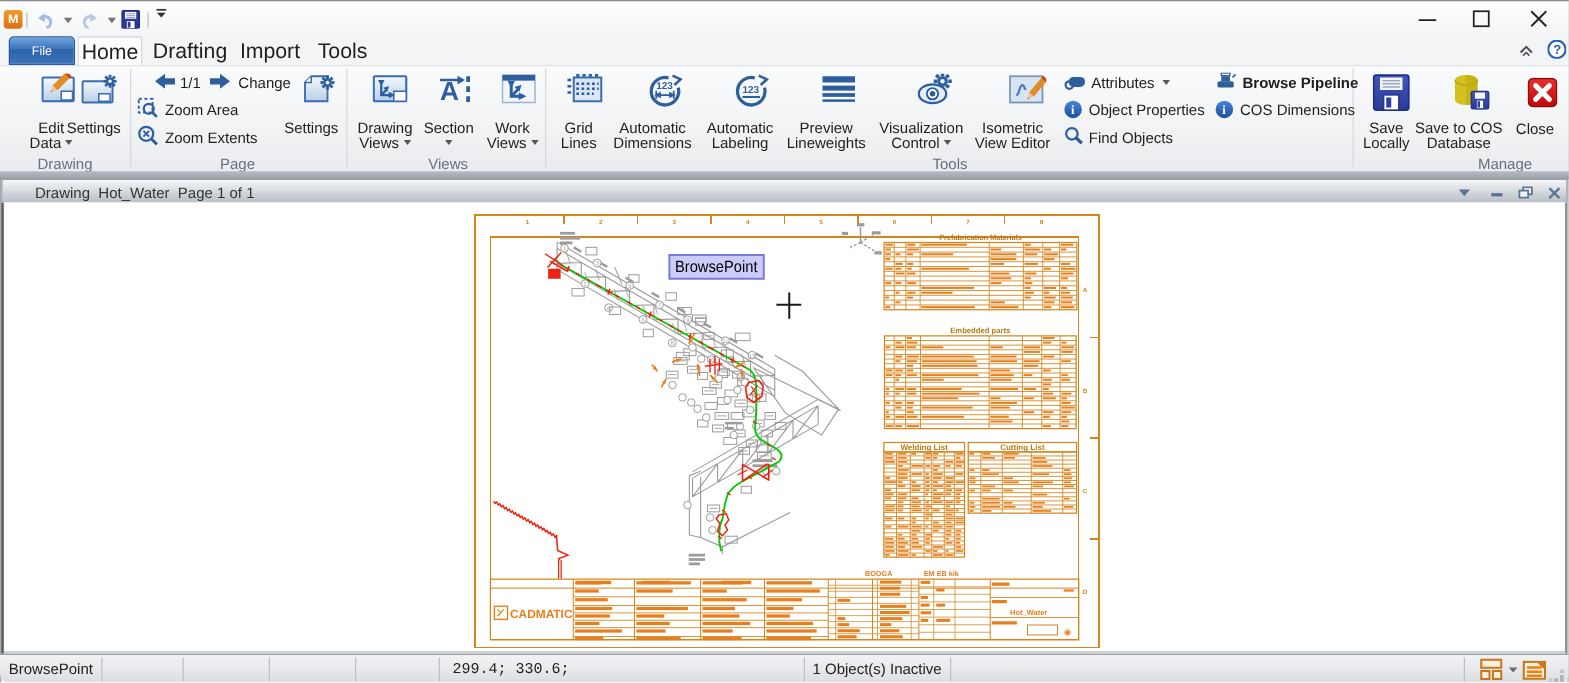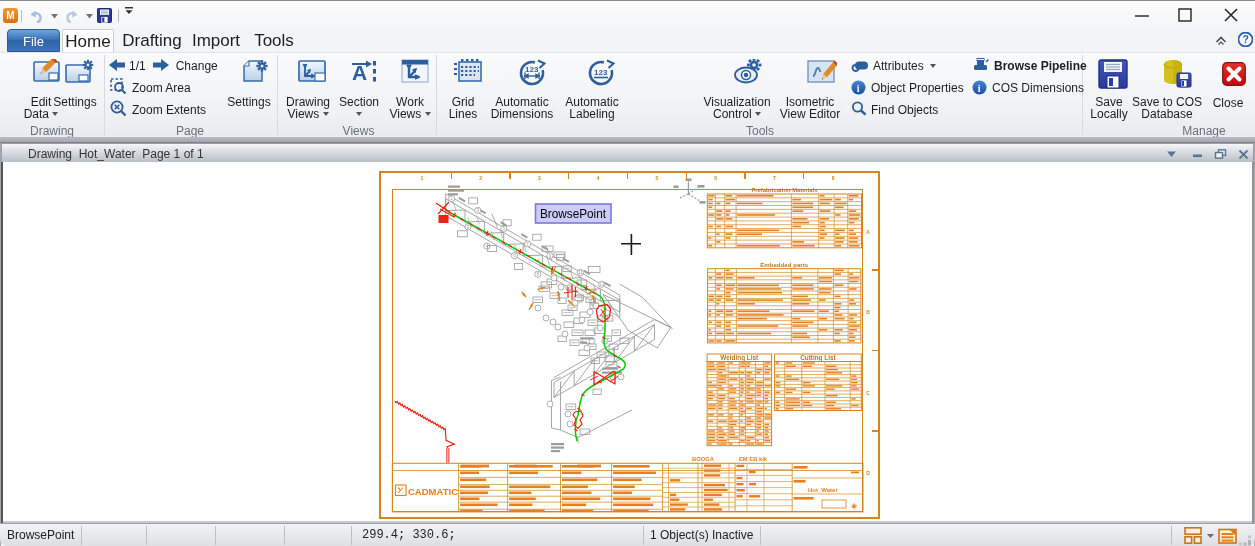--- a/index.html
+++ b/index.html
@@ -9,21 +9,21 @@
 #titlebar { position:absolute; left:0; top:0; width:1255px; height:28px;
   background:linear-gradient(#fdfdfd,#f4f5f6); border-top:1px solid #8a8d90; }
 #mbtn { position:absolute; left:3px; top:7px; width:15px; height:15px; background:linear-gradient(#f09a28,#dd7010); border-radius:3px;
   color:#fff; font-weight:bold; font-size:10px; text-align:center; line-height:15px; }
 .qsep { position:absolute; width:1px; height:12px; background:#b9bcc0; }
 .winbtn { position:absolute; top:0; }
 
 #tabrow { position:absolute; left:0; top:28px; width:1255px; height:24px; background:#f3f4f6; }
 #filebtn { position:absolute; left:7px; top:1px; width:53px; height:23px;
   background:linear-gradient(#6ea4dd,#3a72b8 45%,#2d62a8 46%,#3e74bb); border-radius:4px 4px 0 0;
-  color:#fff; font-size:13px; text-align:center; line-height:23px; border:1px solid #2b5a9b; }
+  color:#fff; font-size:10px; text-align:center; line-height:23px; border:1px solid #2b5a9b; }
 .tab { position:absolute; top:1px; height:23px; font-size:17px; color:#1e1e1e; text-align:center; line-height:24px; }
 #tab-home { left:62px; width:52px; background:#fdfdfe; border:1px solid #c9cdd3; border-bottom:none; border-radius:2px 2px 0 0; }
 
 #ribbon { position:absolute; left:0; top:52px; width:1255px; height:85px;
   background:linear-gradient(#fafbfc,#f0f1f3 70%,#e9ebee); border-top:1px solid #e2e4e8; }
 .rsep { position:absolute; top:2px; width:1px; height:80px; background:#d7dadd; }
 .grouplabel { position:absolute; top:71px; font-size:12px; color:#68707c; text-align:center; }
 .bigbtn { position:absolute; top:6px; text-align:center; font-size:12px; color:#1e1e1e; line-height:12px; }
 .bigbtn .icn { height:31px; }
 .bigbtn .lbl { margin-top:6px; white-space:nowrap; }
@@ -147,21 +147,21 @@
               <rect x="26" y="4.9" width="2.2" height="2.2"></rect>
       <rect x="18.9" y="1.9" width="2.2" height="2.2" transform="rotate(45 20 3)"></rect>
               <rect x="25" y="1.9" width="2.2" height="2.2" transform="rotate(-45 26.1 3)"></rect>
       <rect x="18.9" y="7.9" width="2.2" height="2.2" transform="rotate(-45 20 9)"></rect>
               <rect x="25" y="7.9" width="2.2" height="2.2" transform="rotate(45 26.1 9)"></rect>
             </g>
       </svg></div>
         <div class="lbl">Settings</div>
       </div>
 
-    <div class="smallrow" style="left:109px; top:3px;"><svg width="16" height="12" viewBox="0 0 16 12" style="vertical-align:-1px;">
+    <div class="smallrow" style="left:124px; top:3px;"><svg width="16" height="12" viewBox="0 0 16 12" style="vertical-align:-1px;">
           <path d="M8 0 L8 3.5 L16 3.5 L16 8.5 L8 8.5 L8 12 L0 6 Z" fill="#2d5e9e"></path>
         </svg><span style="margin-left:4px;">1/1</span><svg width="16" height="12" viewBox="0 0 16 12" style="vertical-align:-1px; margin-left:7px;">
           <path d="M8 0 L8 3.5 L0 3.5 L0 8.5 L8 8.5 L8 12 L16 6 Z" fill="#2d5e9e"></path>
         </svg><span style="margin-left:7px;">Change</span></div>
     <div class="smallrow" style="left:110px; top:25px;"><svg width="17" height="17" viewBox="0 0 17 17" style="vertical-align:-3px;">
           <g stroke="#2d5e9e" fill="none">
             <rect x="1" y="1" width="11" height="11" stroke-width="1.6" stroke-dasharray="2.5 2"></rect>
             <circle cx="9" cy="9" r="4" stroke-width="1.8"></circle>
             <path d="M12 12 L15.5 15.5" stroke-width="2.2"></path>
           </g>
@@ -280,20 +280,31 @@
       <g fill="none" stroke="#2d5e9e">
               <path d="M16.85 3.37 A 11 11 0 1 0 24.62 11.15" stroke-width="2.6"></path>
               <path d="M20 1.5 L26.5 4.5 L21.5 9" stroke-width="2" fill="none"></path>
             </g>
       <text x="7" y="15.5" font-size="8" font-weight="bold" fill="#2d5e9e" font-family="Liberation Sans">123</text>
       <path d="M7 18.5 L21 18.5" stroke="#2d5e9e" stroke-width="1.6"></path>
       </svg></div>
         <div class="lbl">Automatic<br>Labeling</div>
       </div>
 
+    <div class="bigbtn" style="left:627px; width:68px;">
+        <div class="icn" style="margin-left:20px;"><svg width="28" height="26" viewBox="0 0 28 26">
+      <g fill="#2d5e9e">
+              <rect x="1" y="2" width="26" height="5"></rect>
+              <rect x="1" y="9.5" width="26" height="4"></rect>
+              <rect x="1" y="15.5" width="26" height="3"></rect>
+              <rect x="1" y="20.5" width="26" height="2"></rect>
+            </g>
+      </svg></div>
+        <div class="lbl">Preview<br>Lineweights</div>
+      </div>
 
     <div class="bigbtn" style="left:699px; width:76px;">
         <div class="icn" style="margin-left:24px;"><svg width="30" height="26" viewBox="0 0 30 26">
       <g fill="#2d5e9e">
               <circle cx="20" cy="6" r="4.2"></circle>
               <circle cx="20" cy="6" r="1.8" fill="#eef2f8"></circle>
       <rect x="18.6" y="-1" width="2.8" height="2.8"></rect>
               <rect x="18.6" y="10.2" width="2.8" height="2.8"></rect>
               <rect x="13" y="4.6" width="2.8" height="2.8"></rect>
               <rect x="24.6" y="4.6" width="2.8" height="2.8"></rect>

